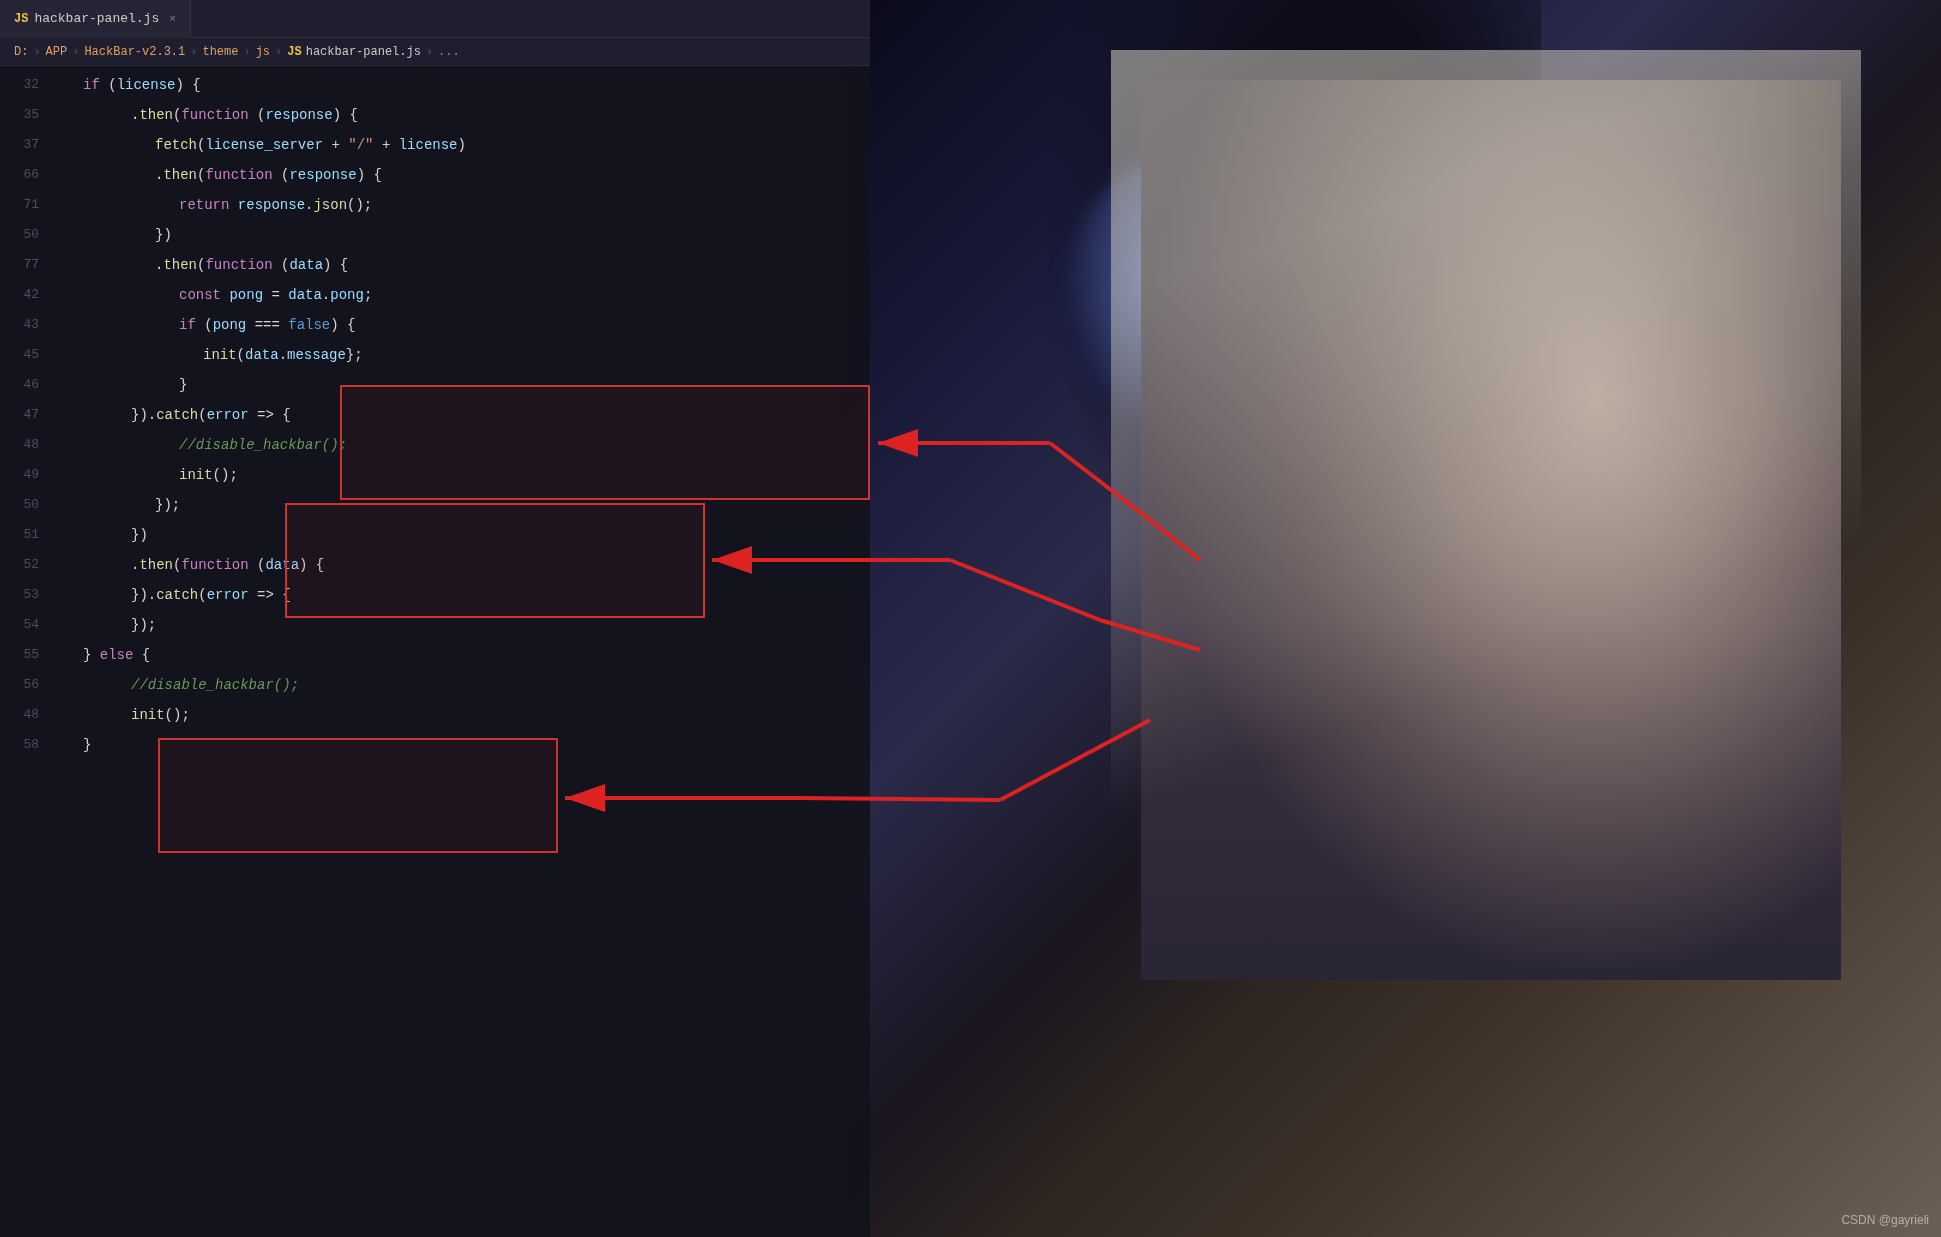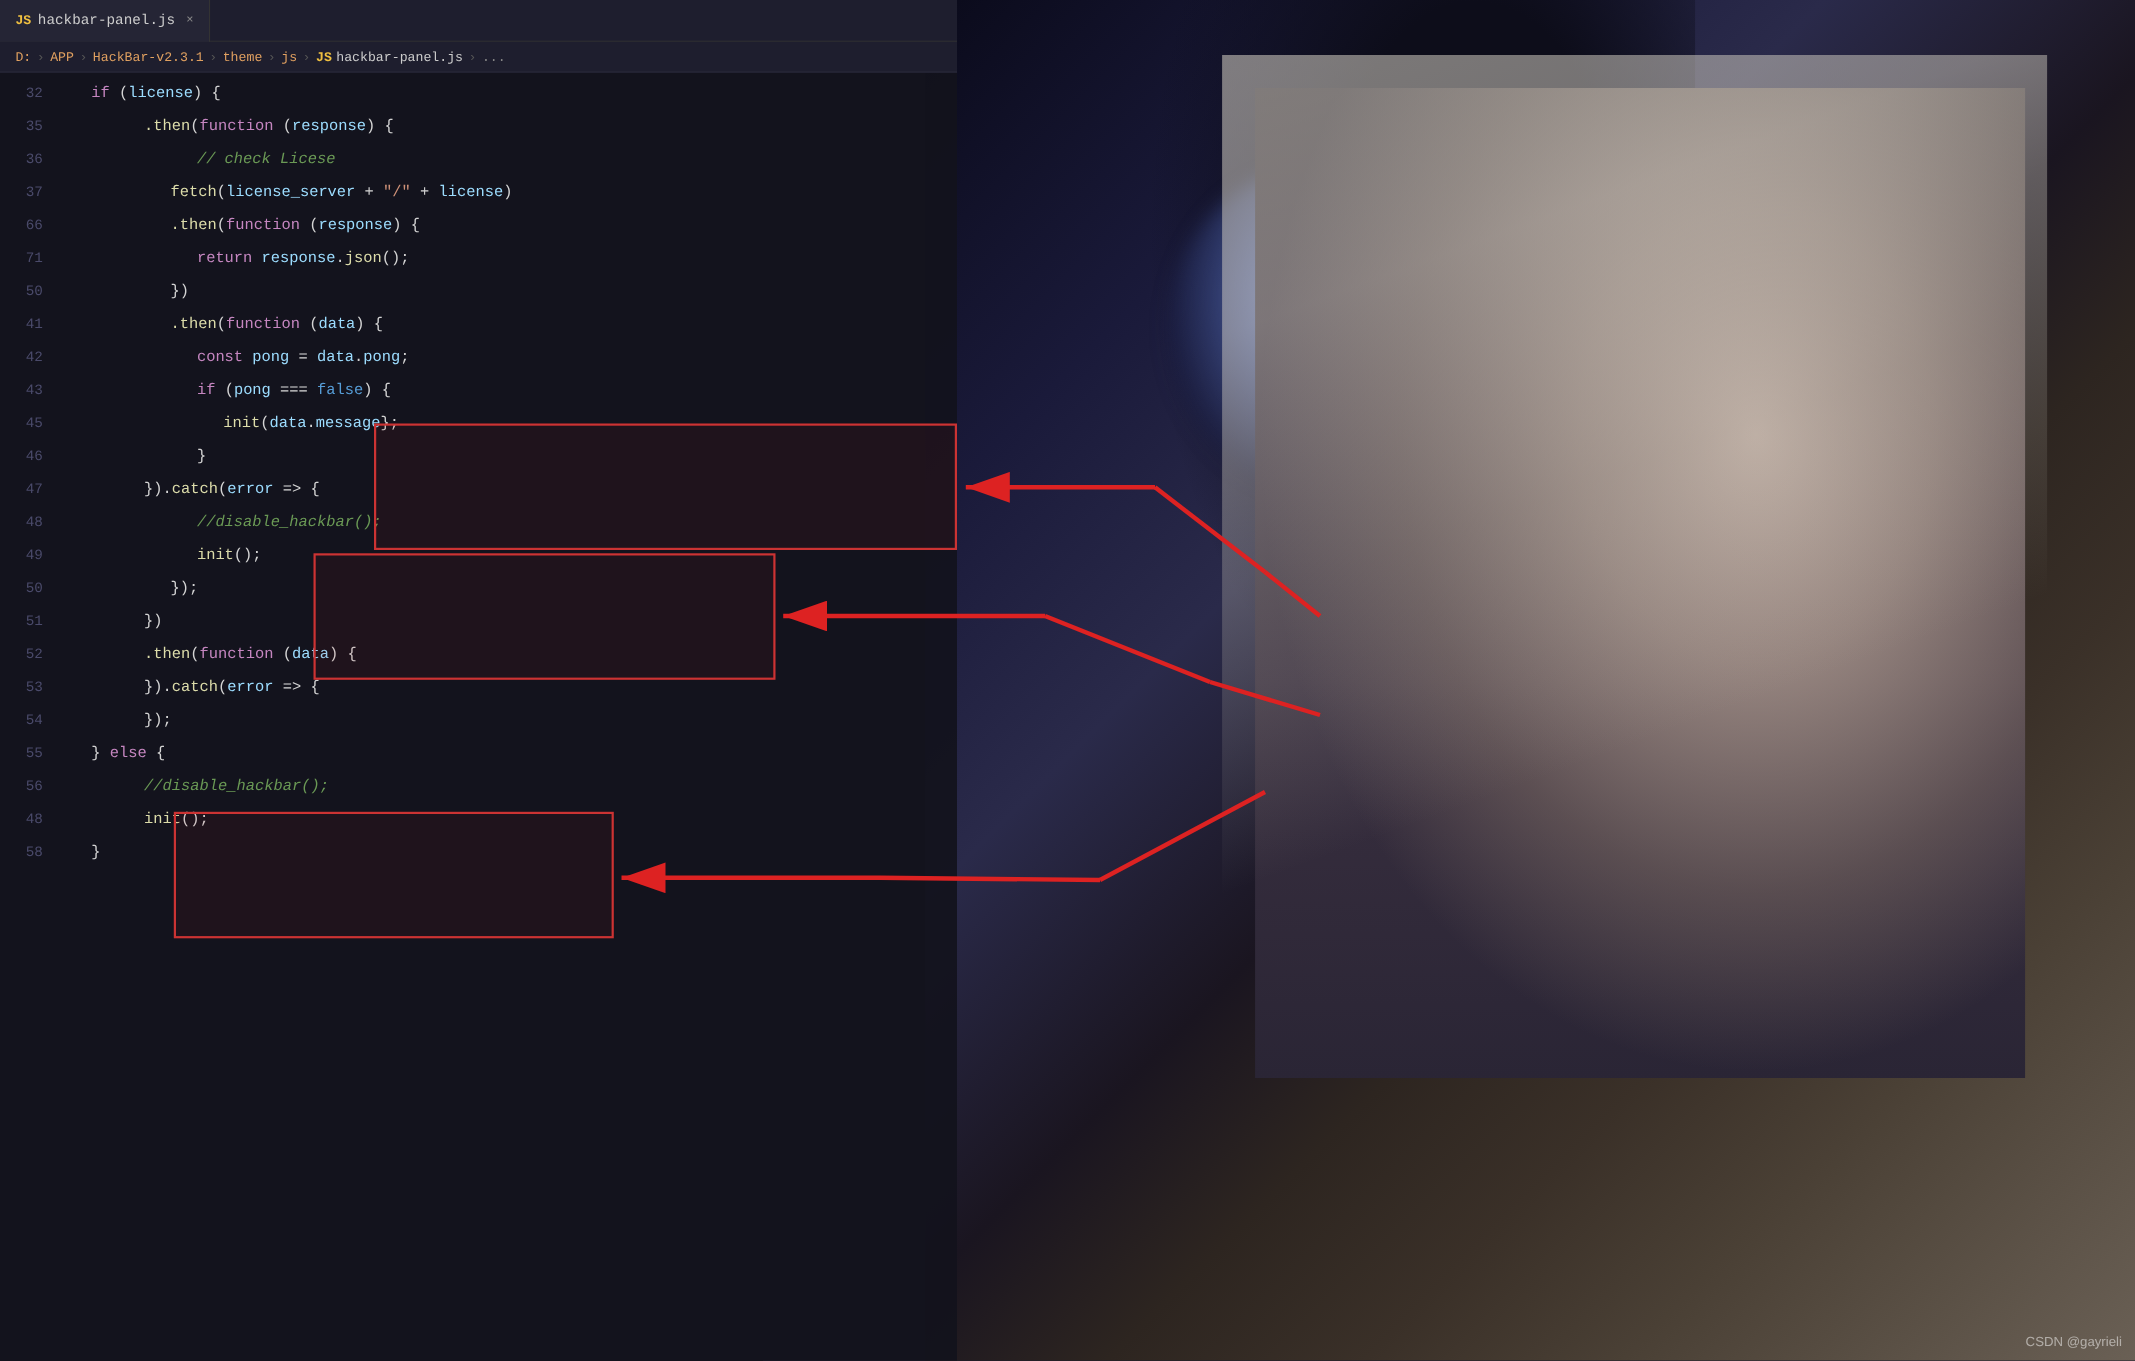--- a/index.html
+++ b/index.html
@@ -275,41 +275,37 @@
 
   <div class="code-line">
         <span class="line-num">32</span>
         <span class="line-content"><span style="display: inline-block; width: 24px;"></span><span style="color: rgb(197, 134, 192);">if</span><span style="color: rgb(212, 212, 212);"> (</span><span style="color: rgb(156, 220, 254);">license</span><span style="color: rgb(212, 212, 212);">) {</span></span>
       </div>
       <div class="code-line">
         <span class="line-num">35</span>
         <span class="line-content"><span style="display: inline-block; width: 72px;"></span><span style="color: rgb(220, 220, 170);">.then</span><span style="color: rgb(212, 212, 212);">(</span><span style="color: rgb(197, 134, 192);">function</span><span style="color: rgb(212, 212, 212);"> (</span><span style="color: rgb(156, 220, 254);">response</span><span style="color: rgb(212, 212, 212);">) {</span></span>
       </div>
       <div class="code-line">
-        <span class="line-num">36</span>
-        <span class="line-content"><span style="display: inline-block; width: 120px;"></span><span style="color: rgb(106, 153, 85); font-style: italic;">// check Licese</span></span>
-      </div>
-      <div class="code-line">
         <span class="line-num">37</span>
         <span class="line-content"><span style="display: inline-block; width: 96px;"></span><span style="color: rgb(220, 220, 170);">fetch</span><span style="color: rgb(212, 212, 212);">(</span><span style="color: rgb(156, 220, 254);">license_server</span><span style="color: rgb(212, 212, 212);"> + </span><span style="color: rgb(206, 145, 120);">"/"</span><span style="color: rgb(212, 212, 212);"> + </span><span style="color: rgb(156, 220, 254);">license</span><span style="color: rgb(212, 212, 212);">)</span></span>
       </div>
       <div class="code-line">
         <span class="line-num">66</span>
         <span class="line-content"><span style="display: inline-block; width: 96px;"></span><span style="color: rgb(220, 220, 170);">.then</span><span style="color: rgb(212, 212, 212);">(</span><span style="color: rgb(197, 134, 192);">function</span><span style="color: rgb(212, 212, 212);"> (</span><span style="color: rgb(156, 220, 254);">response</span><span style="color: rgb(212, 212, 212);">) {</span></span>
       </div>
       <div class="code-line">
         <span class="line-num">71</span>
         <span class="line-content"><span style="display: inline-block; width: 120px;"></span><span style="color: rgb(197, 134, 192);">return</span><span style="color: rgb(212, 212, 212);"> </span><span style="color: rgb(156, 220, 254);">response</span><span style="color: rgb(212, 212, 212);">.</span><span style="color: rgb(220, 220, 170);">json</span><span style="color: rgb(212, 212, 212);">();</span></span>
       </div>
       <div class="code-line">
         <span class="line-num">50</span>
         <span class="line-content"><span style="display: inline-block; width: 96px;"></span><span style="color: rgb(212, 212, 212);">})</span></span>
       </div>
       <div class="code-line">
-        <span class="line-num">41</span>
+        <span class="line-num">77</span>
         <span class="line-content"><span style="display: inline-block; width: 96px;"></span><span style="color: rgb(220, 220, 170);">.then</span><span style="color: rgb(212, 212, 212);">(</span><span style="color: rgb(197, 134, 192);">function</span><span style="color: rgb(212, 212, 212);"> (</span><span style="color: rgb(156, 220, 254);">data</span><span style="color: rgb(212, 212, 212);">) {</span></span>
       </div>
       <div class="code-line">
         <span class="line-num">42</span>
         <span class="line-content"><span style="display: inline-block; width: 120px;"></span><span style="color: rgb(197, 134, 192);">const</span><span style="color: rgb(212, 212, 212);"> </span><span style="color: rgb(156, 220, 254);">pong</span><span style="color: rgb(212, 212, 212);"> = </span><span style="color: rgb(156, 220, 254);">data</span><span style="color: rgb(212, 212, 212);">.</span><span style="color: rgb(156, 220, 254);">pong</span><span style="color: rgb(212, 212, 212);">;</span></span>
       </div>
       <div class="code-line">
         <span class="line-num">43</span>
         <span class="line-content"><span style="display: inline-block; width: 120px;"></span><span style="color: rgb(197, 134, 192);">if</span><span style="color: rgb(212, 212, 212);"> (</span><span style="color: rgb(156, 220, 254);">pong</span><span style="color: rgb(212, 212, 212);"> === </span><span style="color: rgb(86, 156, 214);">false</span><span style="color: rgb(212, 212, 212);">) {</span></span>
       </div>

